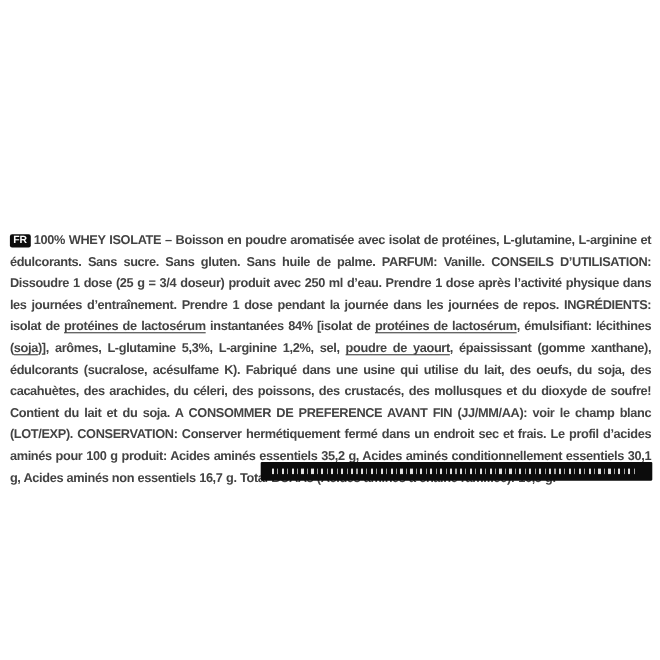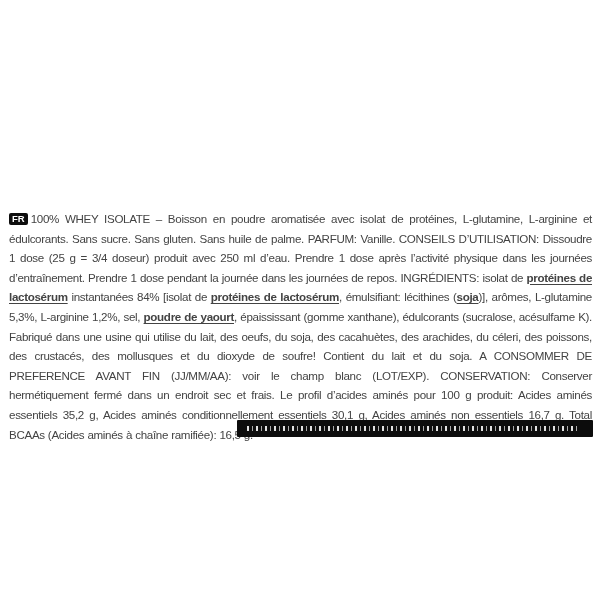--- a/index.html
+++ b/index.html
@@ -37,21 +37,21 @@
     font-size: 9.5px;
     line-height: 12px;
     padding: 0 3px;
     border-radius: 2px;
     letter-spacing: 0;
     margin-right: 3px;
     position: relative;
     top: -1px;
     margin-top: 16px;
   }
-  .seg-r  { font-weight: normal; }
+  .seg-r  { font-weight: bold; }
   .seg-bu { font-weight: bold; text-decoration: underline; text-underline-offset: 2px; text-decoration-thickness: 1px; }
   .lot-bar {
     position: absolute;
     left: 237px;
     top: 420px;
     width: 356px;
     height: 17px;
     background: #0c0c0c;
     border-radius: 1px;
   }

